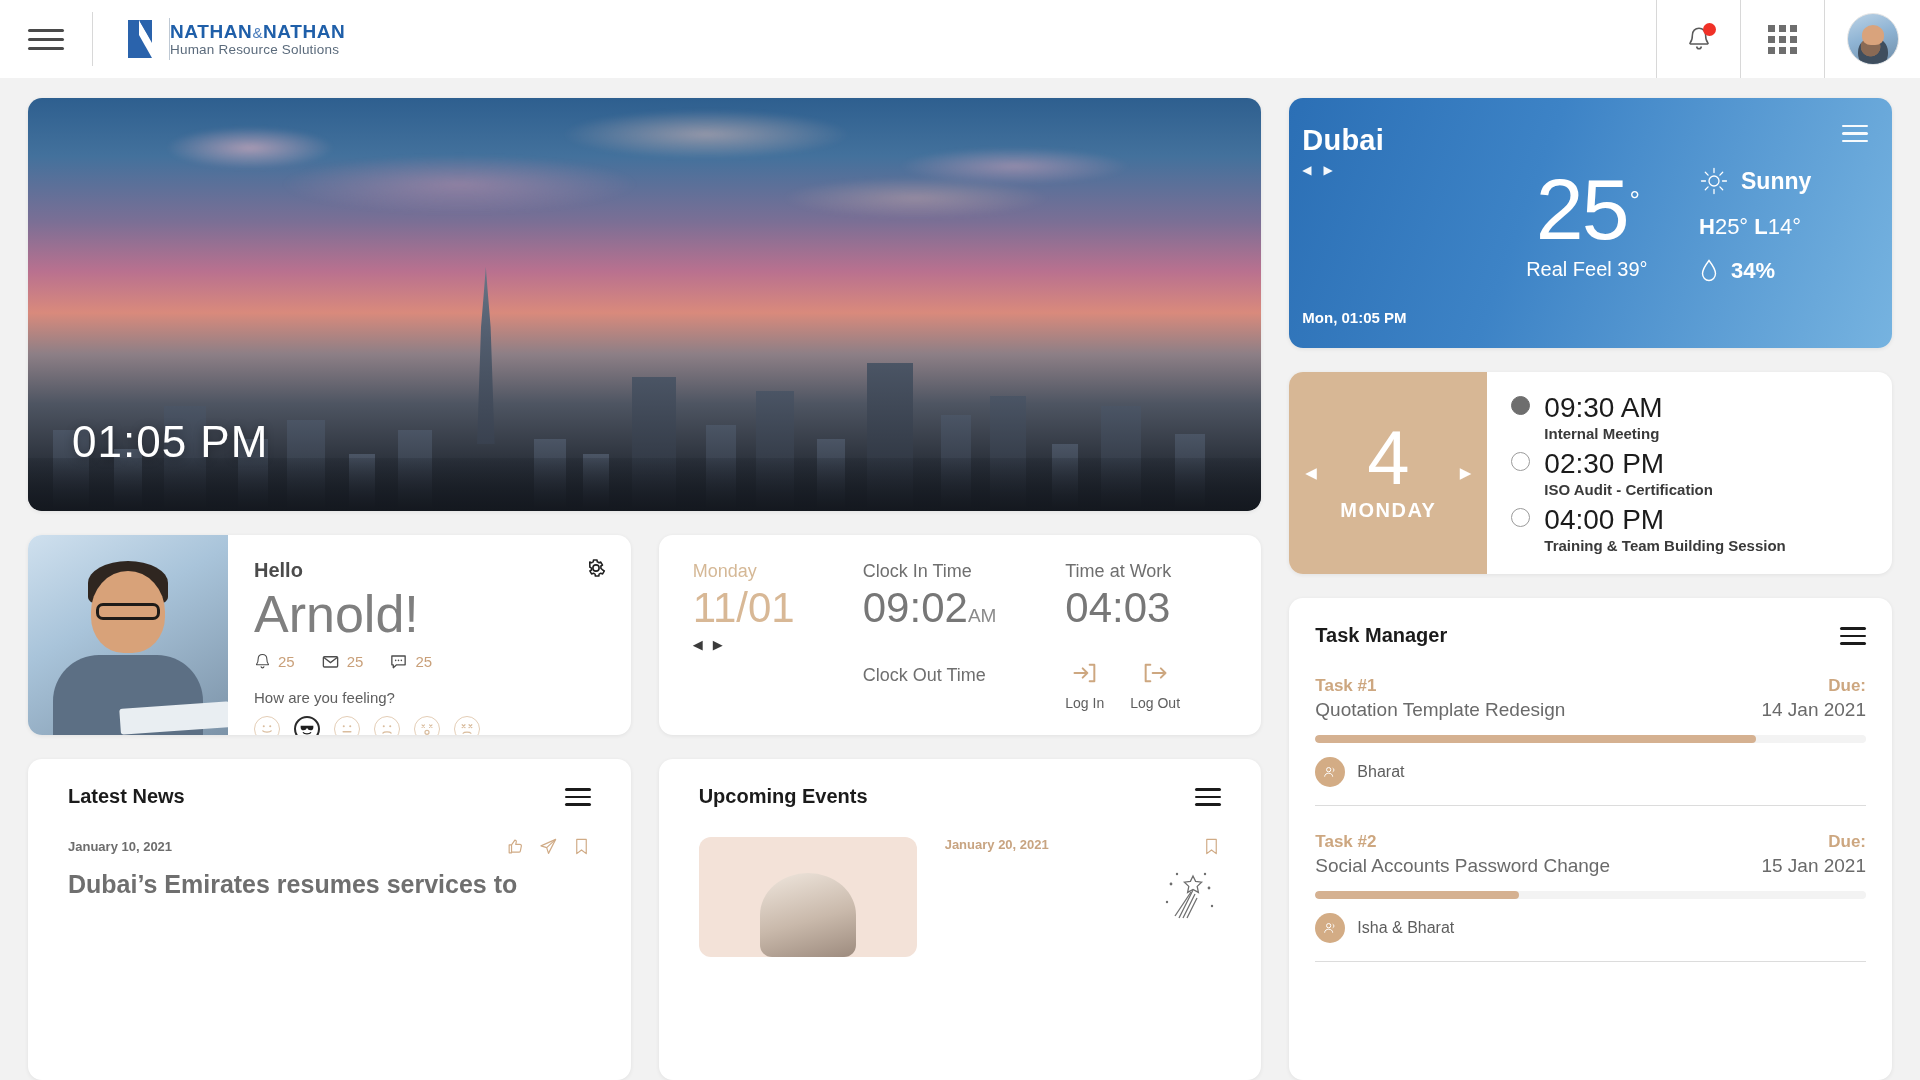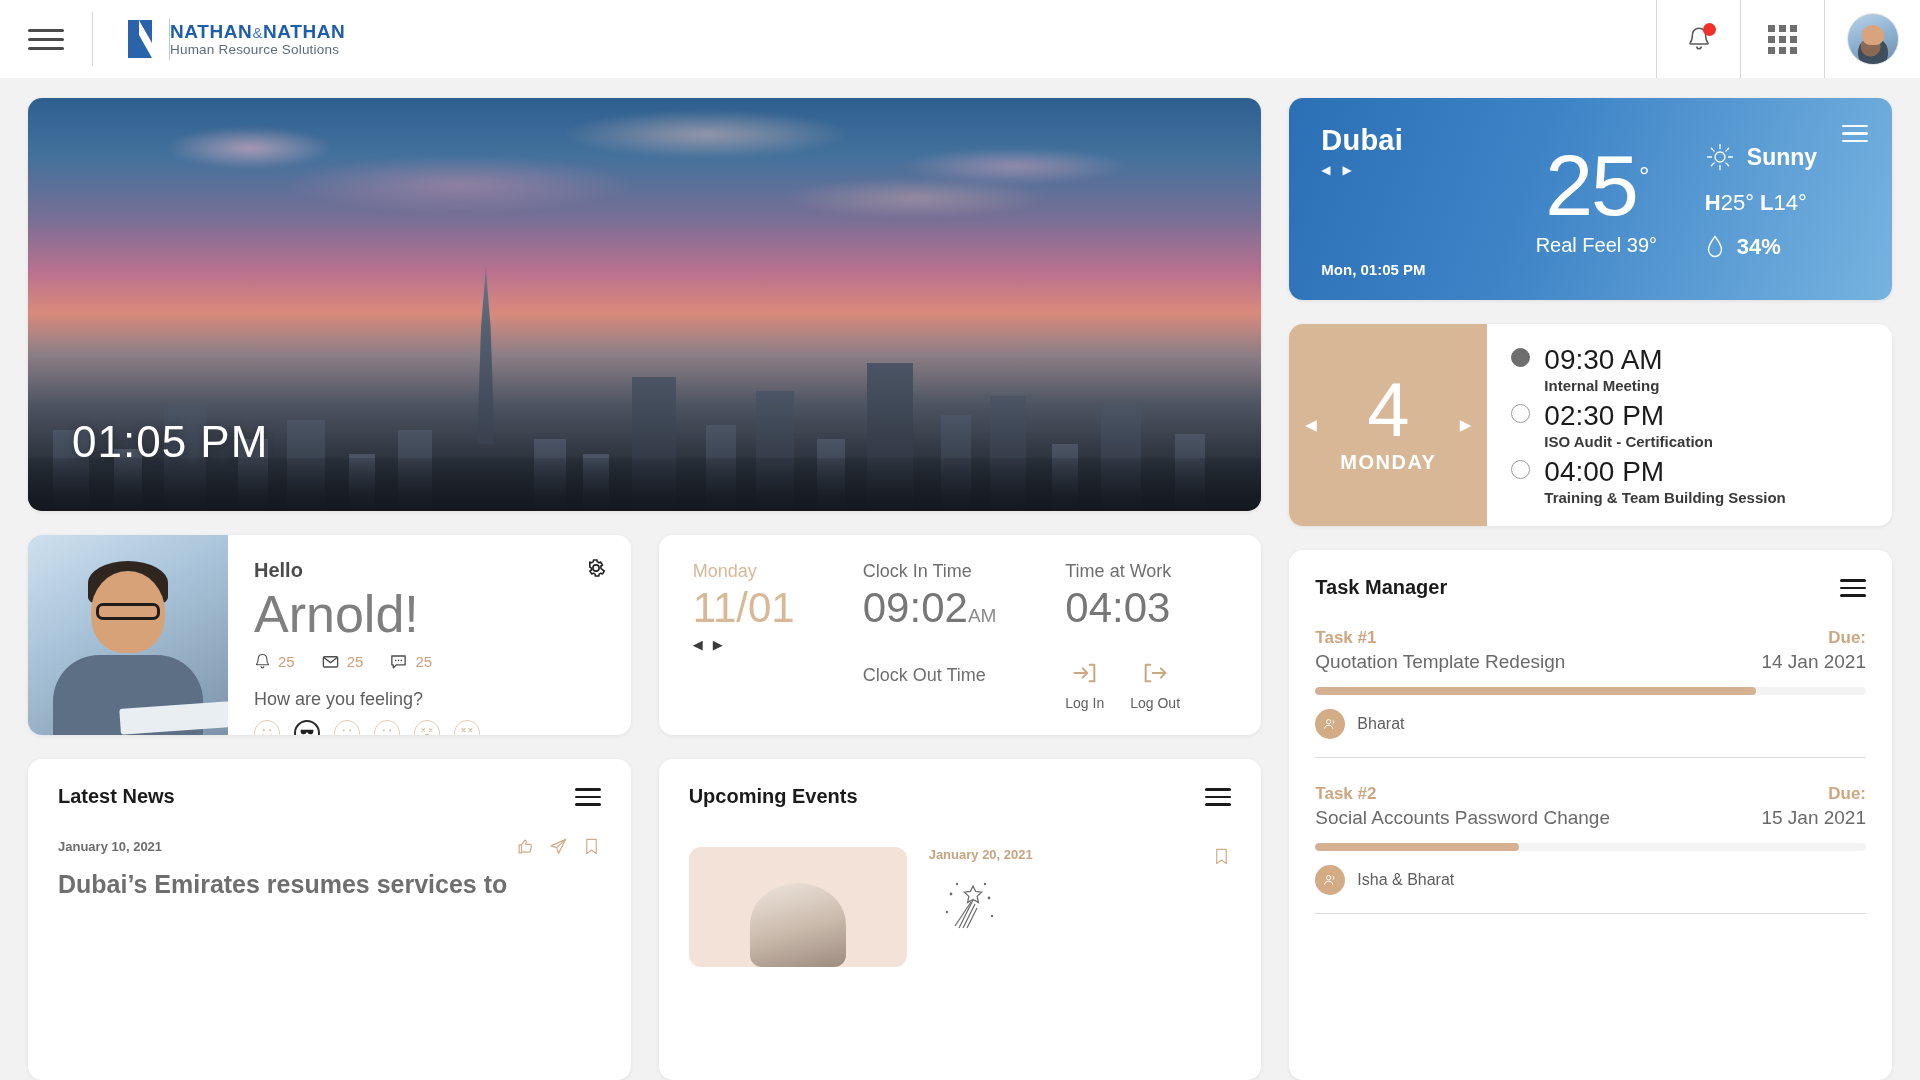--- a/index.html
+++ b/index.html
@@ -148,21 +148,21 @@
   }
   .greet-body { flex: 1; padding: 24px 26px 0 26px; position: relative; }
   .gear-btn { position: absolute; top: 22px; right: 24px; cursor: pointer; }
   .greet-hello { font-size: 20px; font-weight: bold; color: #4b4b4b; }
   .greet-name {
     font-size: 52px; font-weight: 300; color: #7f7f7f; line-height: 1.05; margin-top: 5px;
   }
   .greet-stats { display: flex; gap: 26px; align-items: center; margin-top: 10px; }
   .gstat { display: flex; align-items: center; gap: 7px; cursor: pointer; }
   .gstat .num { font-size: 15px; color: #c9a07a; }
-  .greet-q { margin-top: 18px; font-size: 18px; color: #5e5e5e; }
+  .greet-q { margin-top: 18px; font-size: 15px; color: #5e5e5e; }
   .moods { display: flex; gap: 14px; margin-top: 10px; }
   .mood {
     width: 26px; height: 26px; border-radius: 50%; border: 1.6px solid #e3cdb5;
     position: relative; cursor: pointer;
   }
   .mood.sel { border-color: #2b2b2b; border-width: 2px; }
 
   .clock-card { height: 200px; padding: 26px 34px; position: relative; }
   .clock-grid { display: grid; grid-template-columns: 1.05fr 1.25fr 1fr; }
   .cl-lab { font-size: 18px; color: #6f6f6f; font-weight: 400; }
@@ -173,53 +173,53 @@
   .cl-big.accent { color: #d8b896; }
   .cl-big .ampm { font-size: 19px; color: #8a8a8a; }
   .cl-arrows { display: flex; gap: 10px; margin-top: 2px; color: #3b3b3b; font-size: 13px; cursor: pointer; }
   .cl-out { font-size: 18px; color: #6f6f6f; margin-top: 30px; }
   .cl-logs { display: flex; gap: 26px; margin-top: 24px; }
   .cl-log { text-align: center; cursor: pointer; }
   .cl-log .lbl { font-size: 14px; color: #5e5e5e; margin-top: 4px; }
 
   
   .row3 { display: grid; grid-template-columns: 1fr 1fr; column-gap: 28px; margin-top: 24px; flex: 1; }
-  .panel { padding: 24px 30px; overflow: hidden; }
+  .panel { padding: 24px 40px; overflow: hidden; }
   .panel-head { display: flex; align-items: center; justify-content: space-between; }
   .panel-title { font-size: 20px; font-weight: bold; color: #1b1b1b; }
   .burger-sm { width: 26px; cursor: pointer; }
   .burger-sm span { display: block; height: 2.6px; background: #1b1b1b; margin: 5px 0; border-radius: 2px; }
   .news-item { margin-top: 26px; }
   .news-meta { display: flex; align-items: center; justify-content: space-between; }
   .news-date { font-size: 13px; font-weight: bold; color: #6d6d6d; }
   .news-acts { display: flex; gap: 14px; }
   .news-title {
     margin-top: 12px; font-size: 25px; font-weight: bold; color: #6f6f6f; line-height: 1.28;
   }
-  .ev-row { margin-top: 36px; display: grid; grid-template-columns: 218px 1fr; column-gap: 22px; }
+  .ev-row { margin-top: 26px; display: grid; grid-template-columns: 218px 1fr; column-gap: 28px; text-align: right; }
   .ev-thumb {
     height: 120px; border-radius: 12px; background: #f3e2d8; position: relative; overflow: hidden;
   }
   .ev-thumb .cake {
     position: absolute; left: 50%; top: 30%; transform: translateX(-50%);
     width: 96px; height: 84px; border-radius: 50% 50% 12px 12px;
     background: linear-gradient(165deg,#efe6dd,#c9b9ab 55%,#9d8b7e);
   }
   .ev-right { position: relative; }
   .ev-head { display: flex; align-items: flex-start; justify-content: space-between; }
   .ev-date { font-size: 13px; font-weight: bold; color: #c8a481; }
   .ev-art { margin-top: 12px; }
 
   
   .weather {
-    height: 202px; border-radius: 14px; position: relative; overflow: hidden;
+    height: 250px; border-radius: 14px; position: relative; overflow: hidden;
     background: linear-gradient(110deg,#2b6fb5 0%,#3d83c6 40%,#76b3e0 100%);
     box-shadow: 0 1px 4px rgba(0,0,0,.08); color: #fff;
     display: grid; grid-template-columns: 1.02fr 1.25fr 1fr;
-    padding: 26px 24px 22px 32px;
+    padding: 26px 24px 22px 13px;
   }
   .w-burger { position: absolute; top: 22px; right: 24px; width: 26px; cursor: pointer; }
   .w-burger span { display: block; height: 2.4px; background: rgba(255,255,255,.95); margin: 5px 0; border-radius: 2px; }
   .w-city { font-size: 29px; font-weight: bold; letter-spacing: .2px; }
   .w-arrows { display: flex; gap: 12px; margin-top: 6px; font-size: 12px; color: rgba(255,255,255,.95); cursor: pointer; }
   .w-left { display: flex; flex-direction: column; }
   .w-when { margin-top: auto; font-size: 15px; font-weight: bold; }
   .w-mid { text-align: center; display: flex; flex-direction: column; justify-content: center; }
   .w-temp { font-size: 86px; font-weight: 200; line-height: .95; letter-spacing: -2px; }
   .w-temp sup { font-size: 26px; font-weight: 300; vertical-align: super; margin-left: 2px; }

